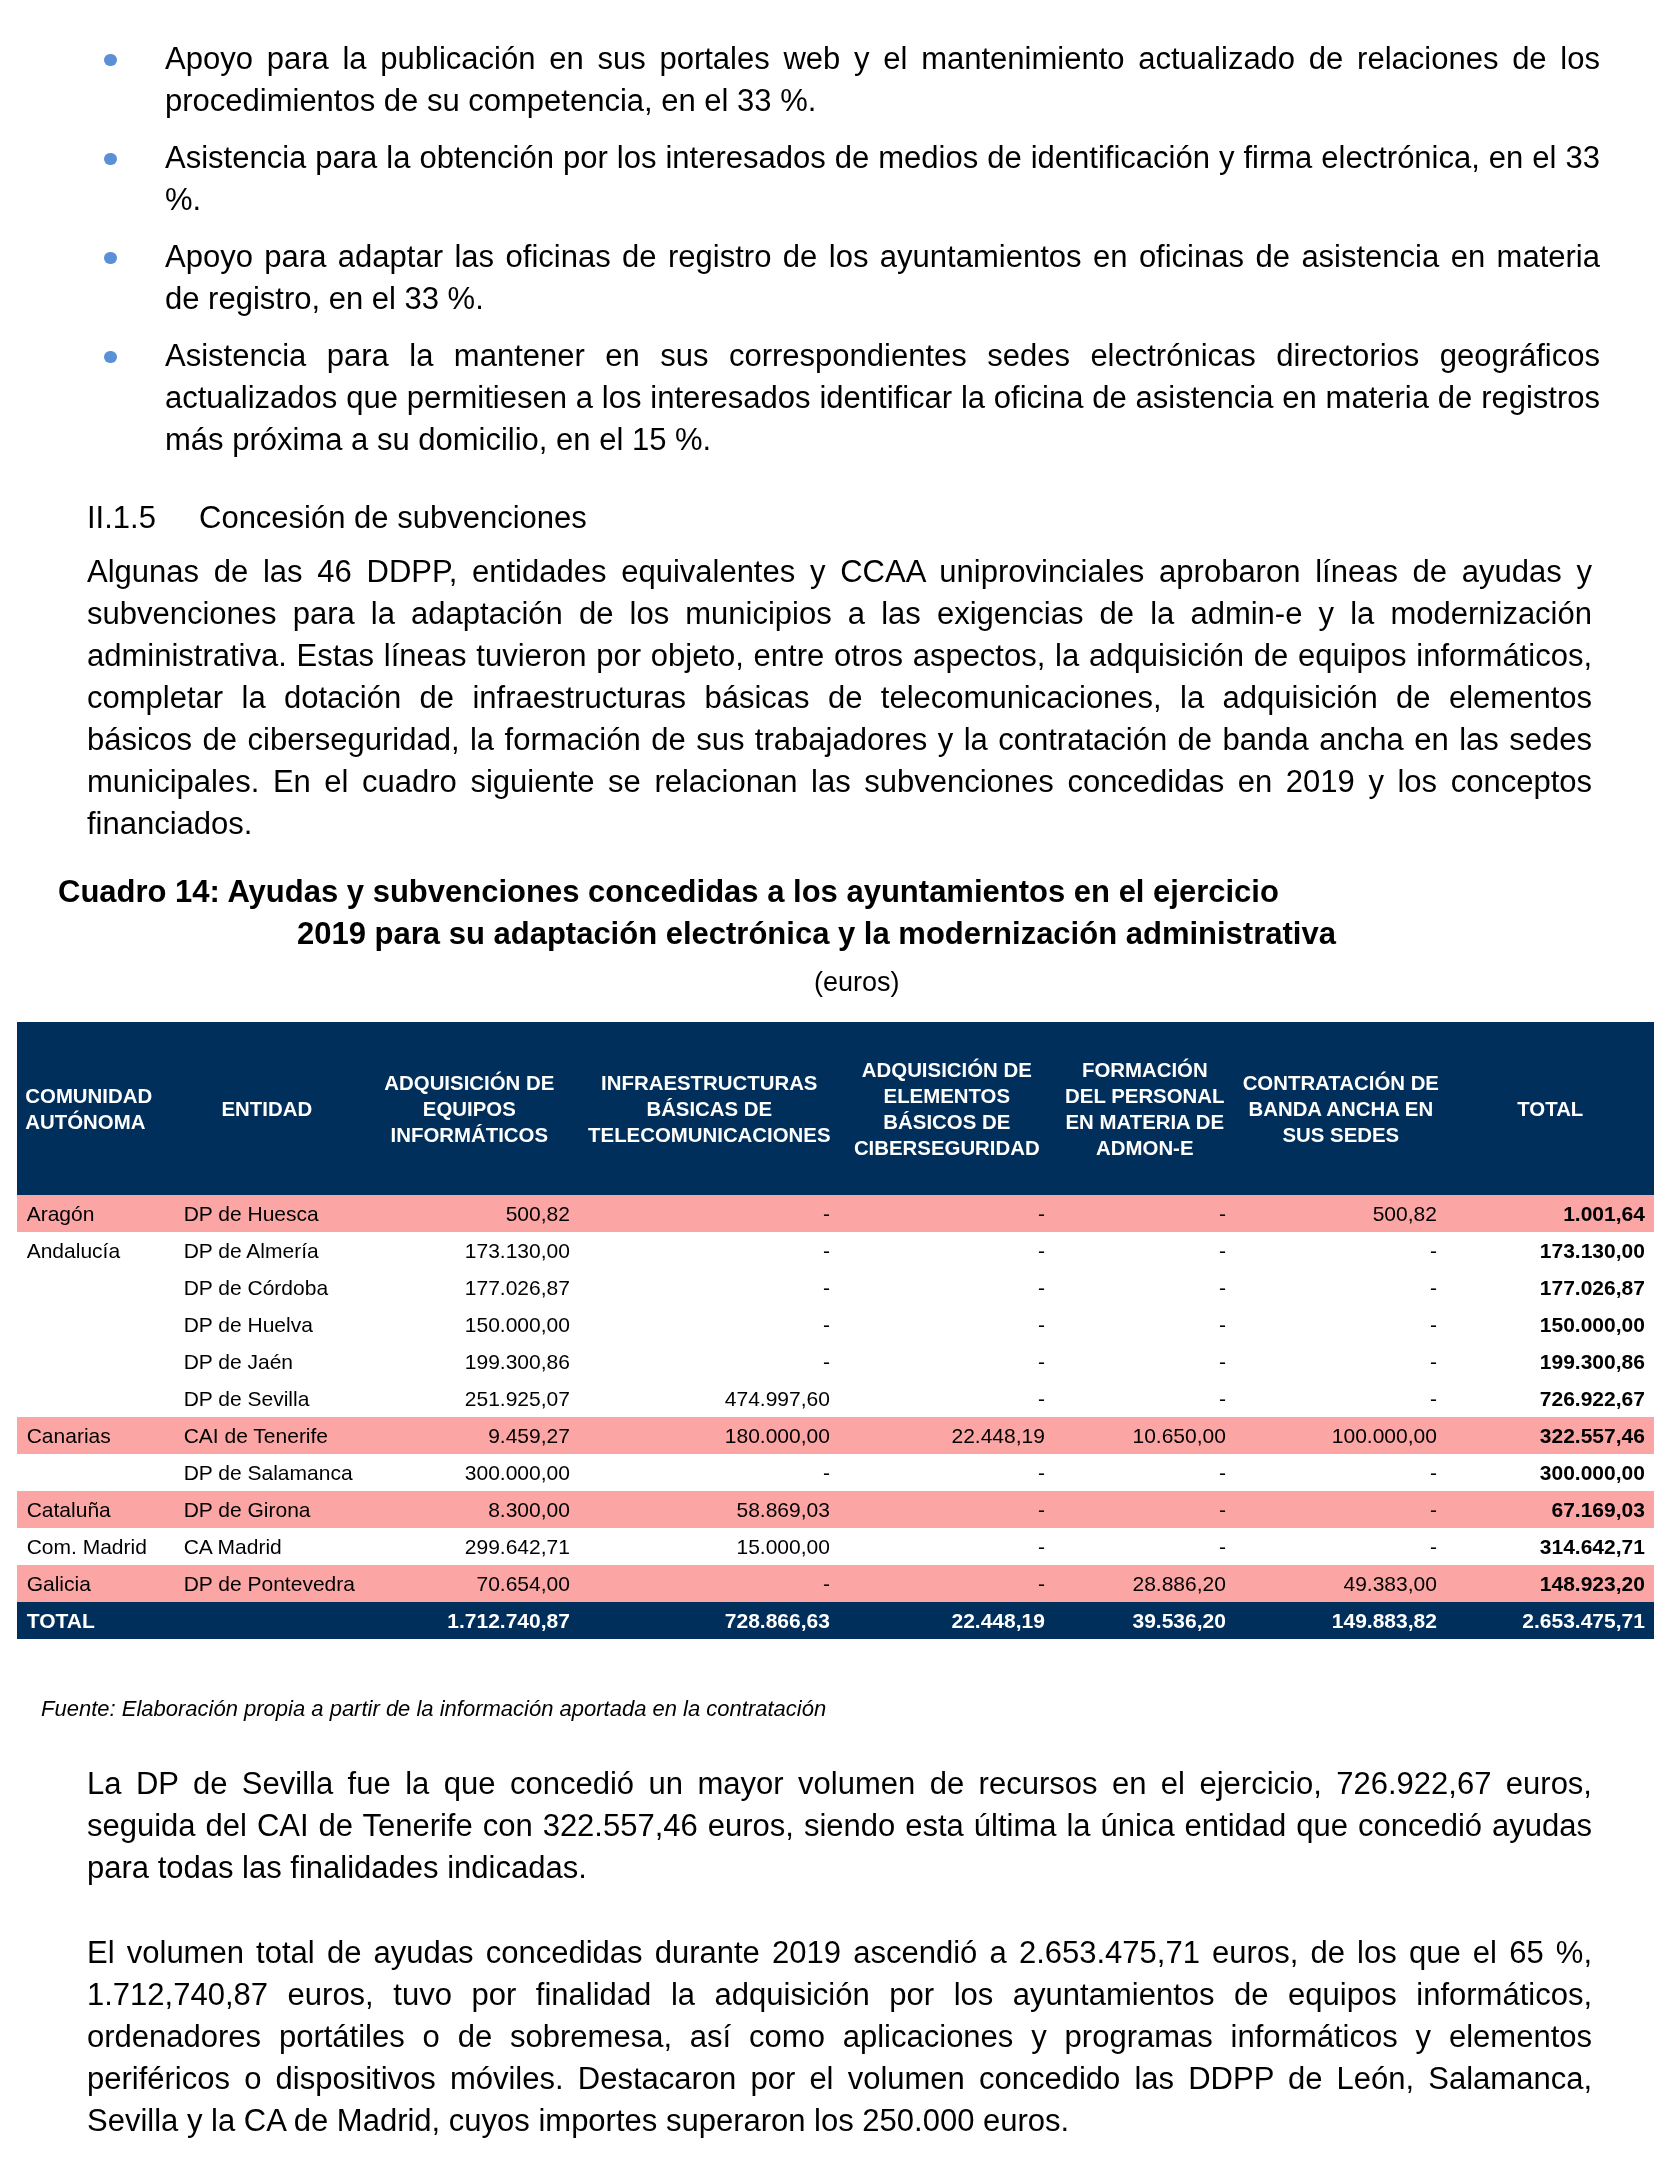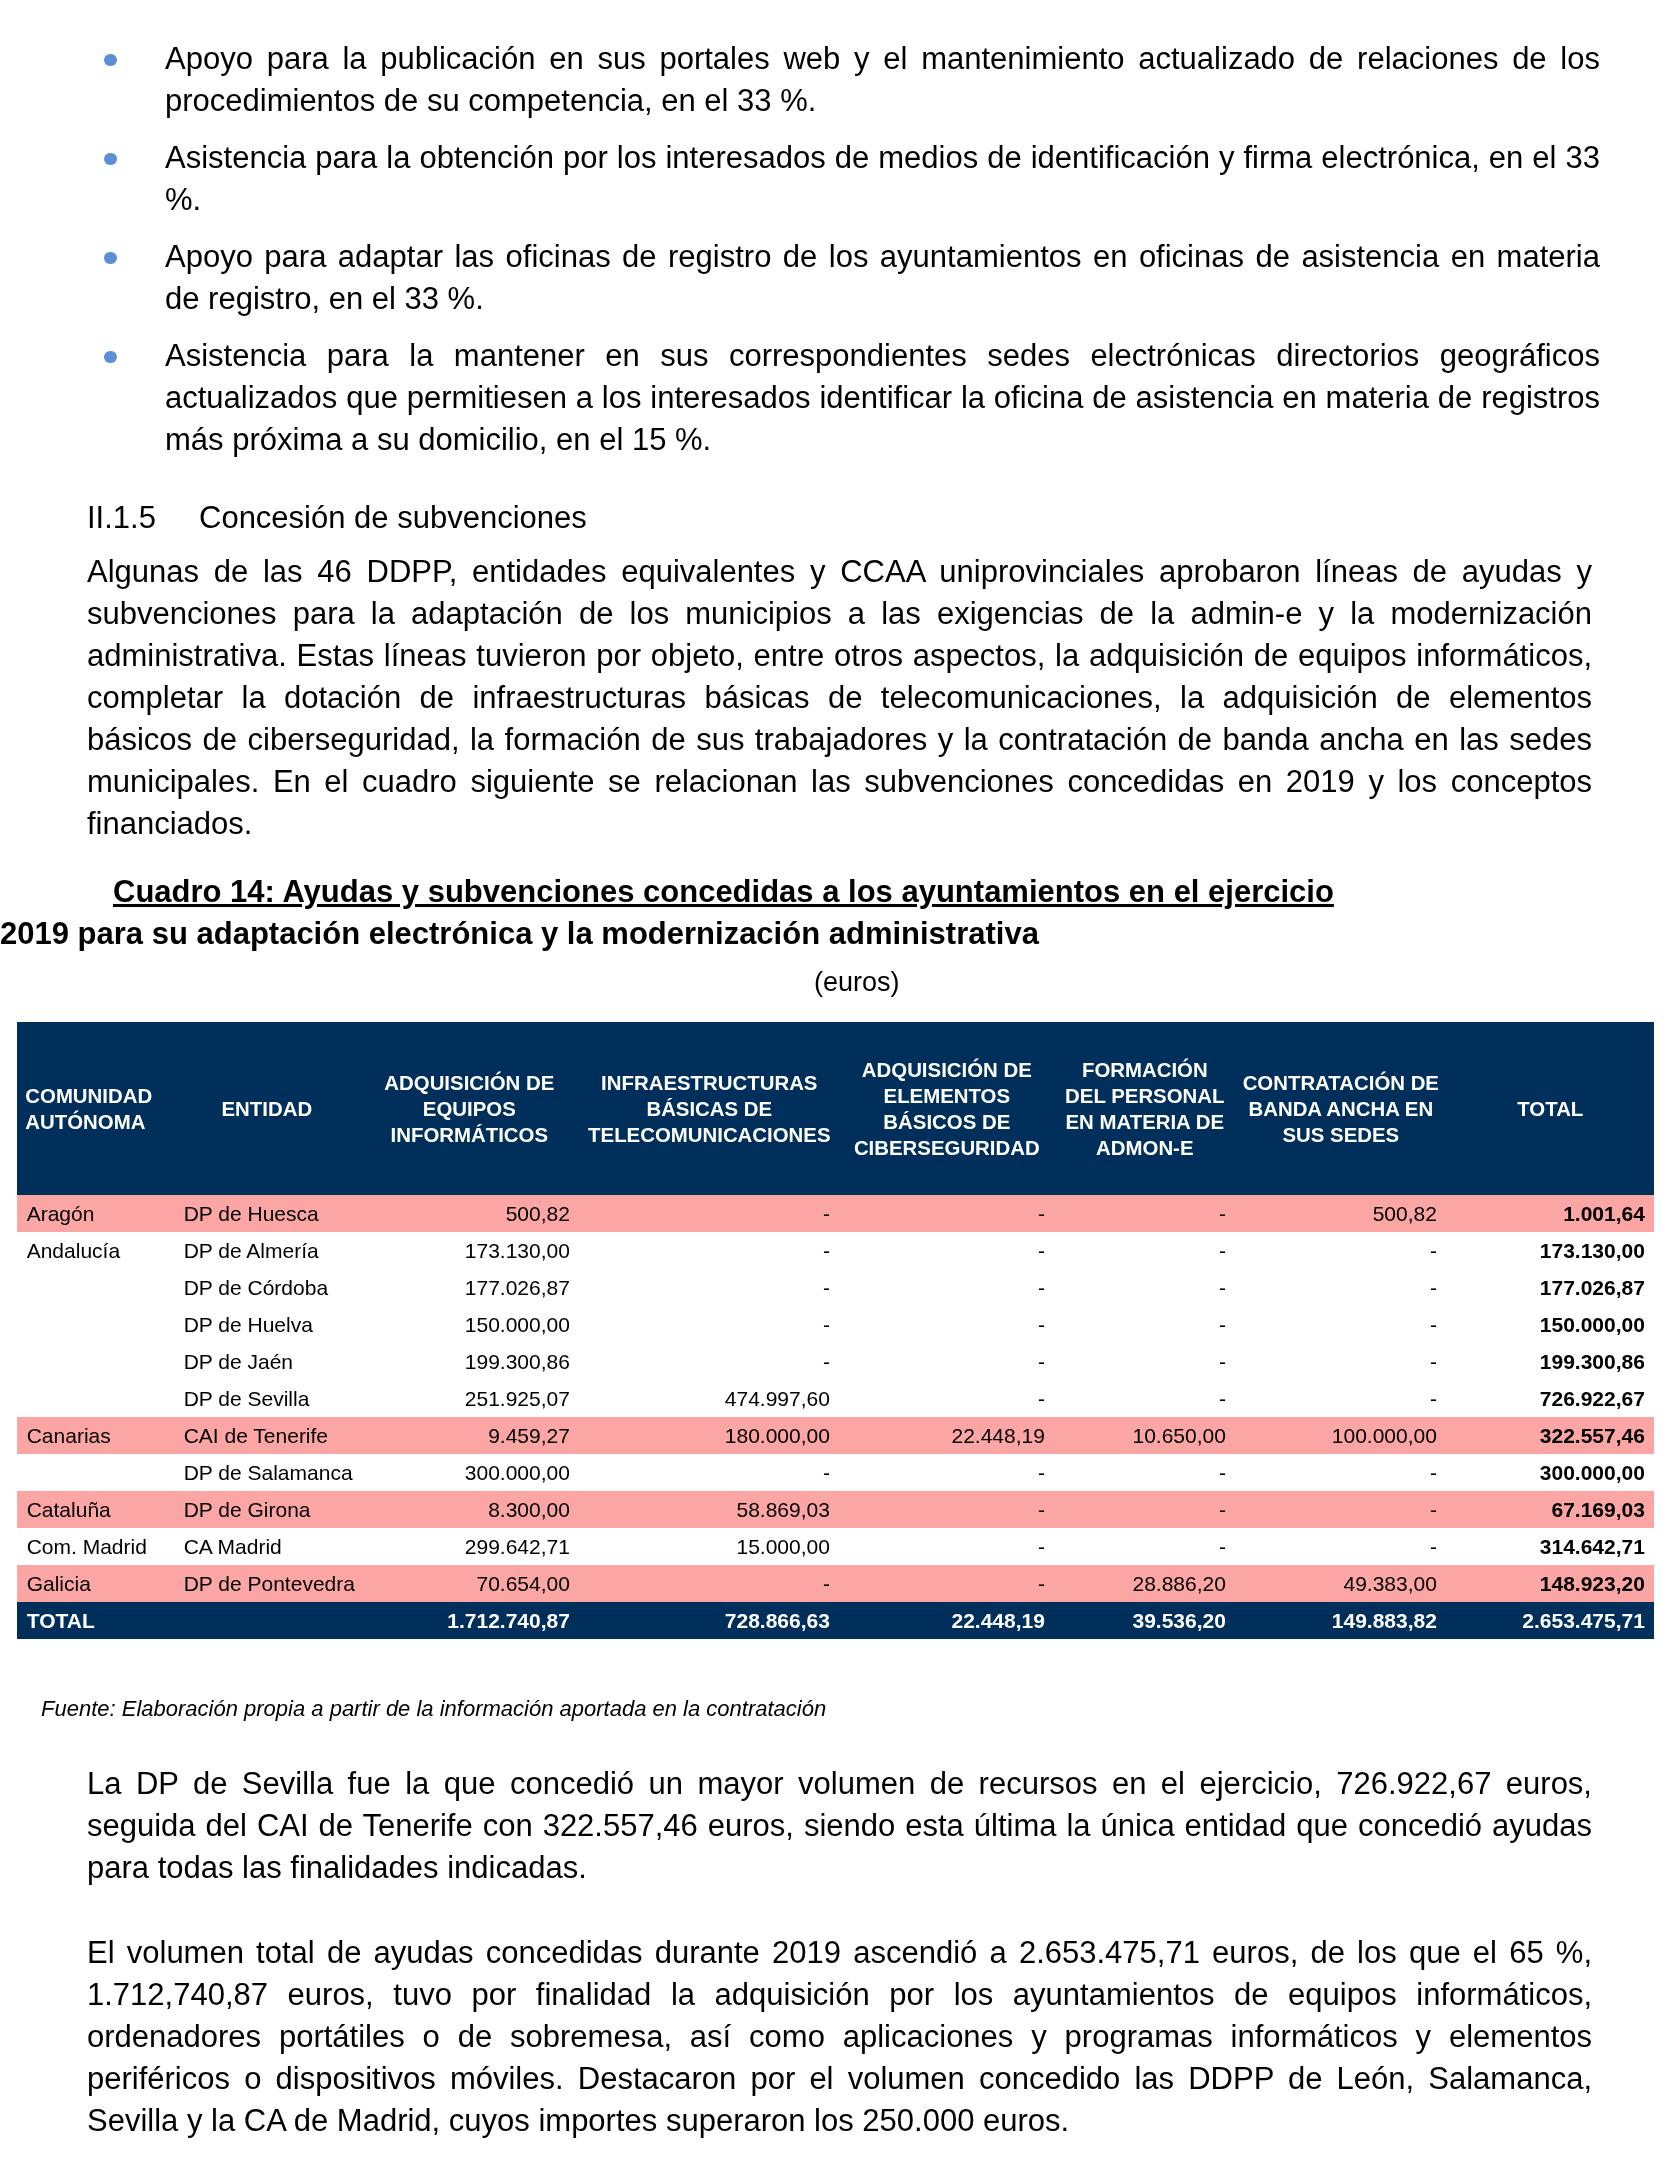--- a/index.html
+++ b/index.html
@@ -10,22 +10,22 @@
   .bullets { position: absolute; left: 157px; top: 30px; width: 1435px; margin: 8px; padding: 0; list-style: none; }
   .bullets li { position: relative; font-size: 31px; line-height: 42px; text-align: justify; margin-bottom: 15px; }
   .bullets li .dot { position: absolute; left: -61px; top: 15.7px; width: 12.6px; height: 12.6px; border-radius: 50%; background: #5b8fd6; }
   .section-heading { position: absolute; left: 87px; top: 489px; font-size: 31px; line-height: 42px; }
   .section-heading .num { display: inline-block; width: 112px; margin-top: 8px; }
   .para { position: absolute; left: 87px; width: 1505px; font-size: 31px; line-height: 42px; text-align: justify; margin: 0; }
   .p1 { top: 551px; }
   .p2 { top: 1763px; }
   .p3 { top: 1932px; }
   .table-title { position: absolute; left: 0; width: 1672px; top: 871px; font-size: 31px; font-weight: bold; line-height: 42px; }
-  .table-title .l1 { padding-left: 113px; text-decoration: underline; }
-  .table-title .l2 { }
+  .table-title .l1 { padding-left: 58px; }
+  .table-title .l2 { padding-left: 297px; }
   .units { position: absolute; left: 814px; top: 967px; font-size: 27px; }
   table.data { position: absolute; left: 17.3px; top: 1022px; width: 1637px; border-collapse: collapse; table-layout: fixed; font-size: 21px; }
   table.data th { background: #002f5c; color: #fff; font-weight: bold; font-size: 20.4px; line-height: 26px; height: 173px; padding: 0 6.3px; text-align: center; vertical-align: middle; }
   table.data th.left { text-align: left; padding-left: 8px; }
   table.data td { height: 37px; padding: 0 9.4px; white-space: nowrap; vertical-align: middle; }
   table.data td.num { text-align: right; }
   table.data td.total { font-weight: bold; }
   table.data tr.band td { background: #fca5a5; }
   table.data tr.sum td { background: #002f5c; color: #fff; font-weight: bold; }
   .source { position: absolute; left: 41px; top: 1696px; font-size: 22px; font-style: italic; }

